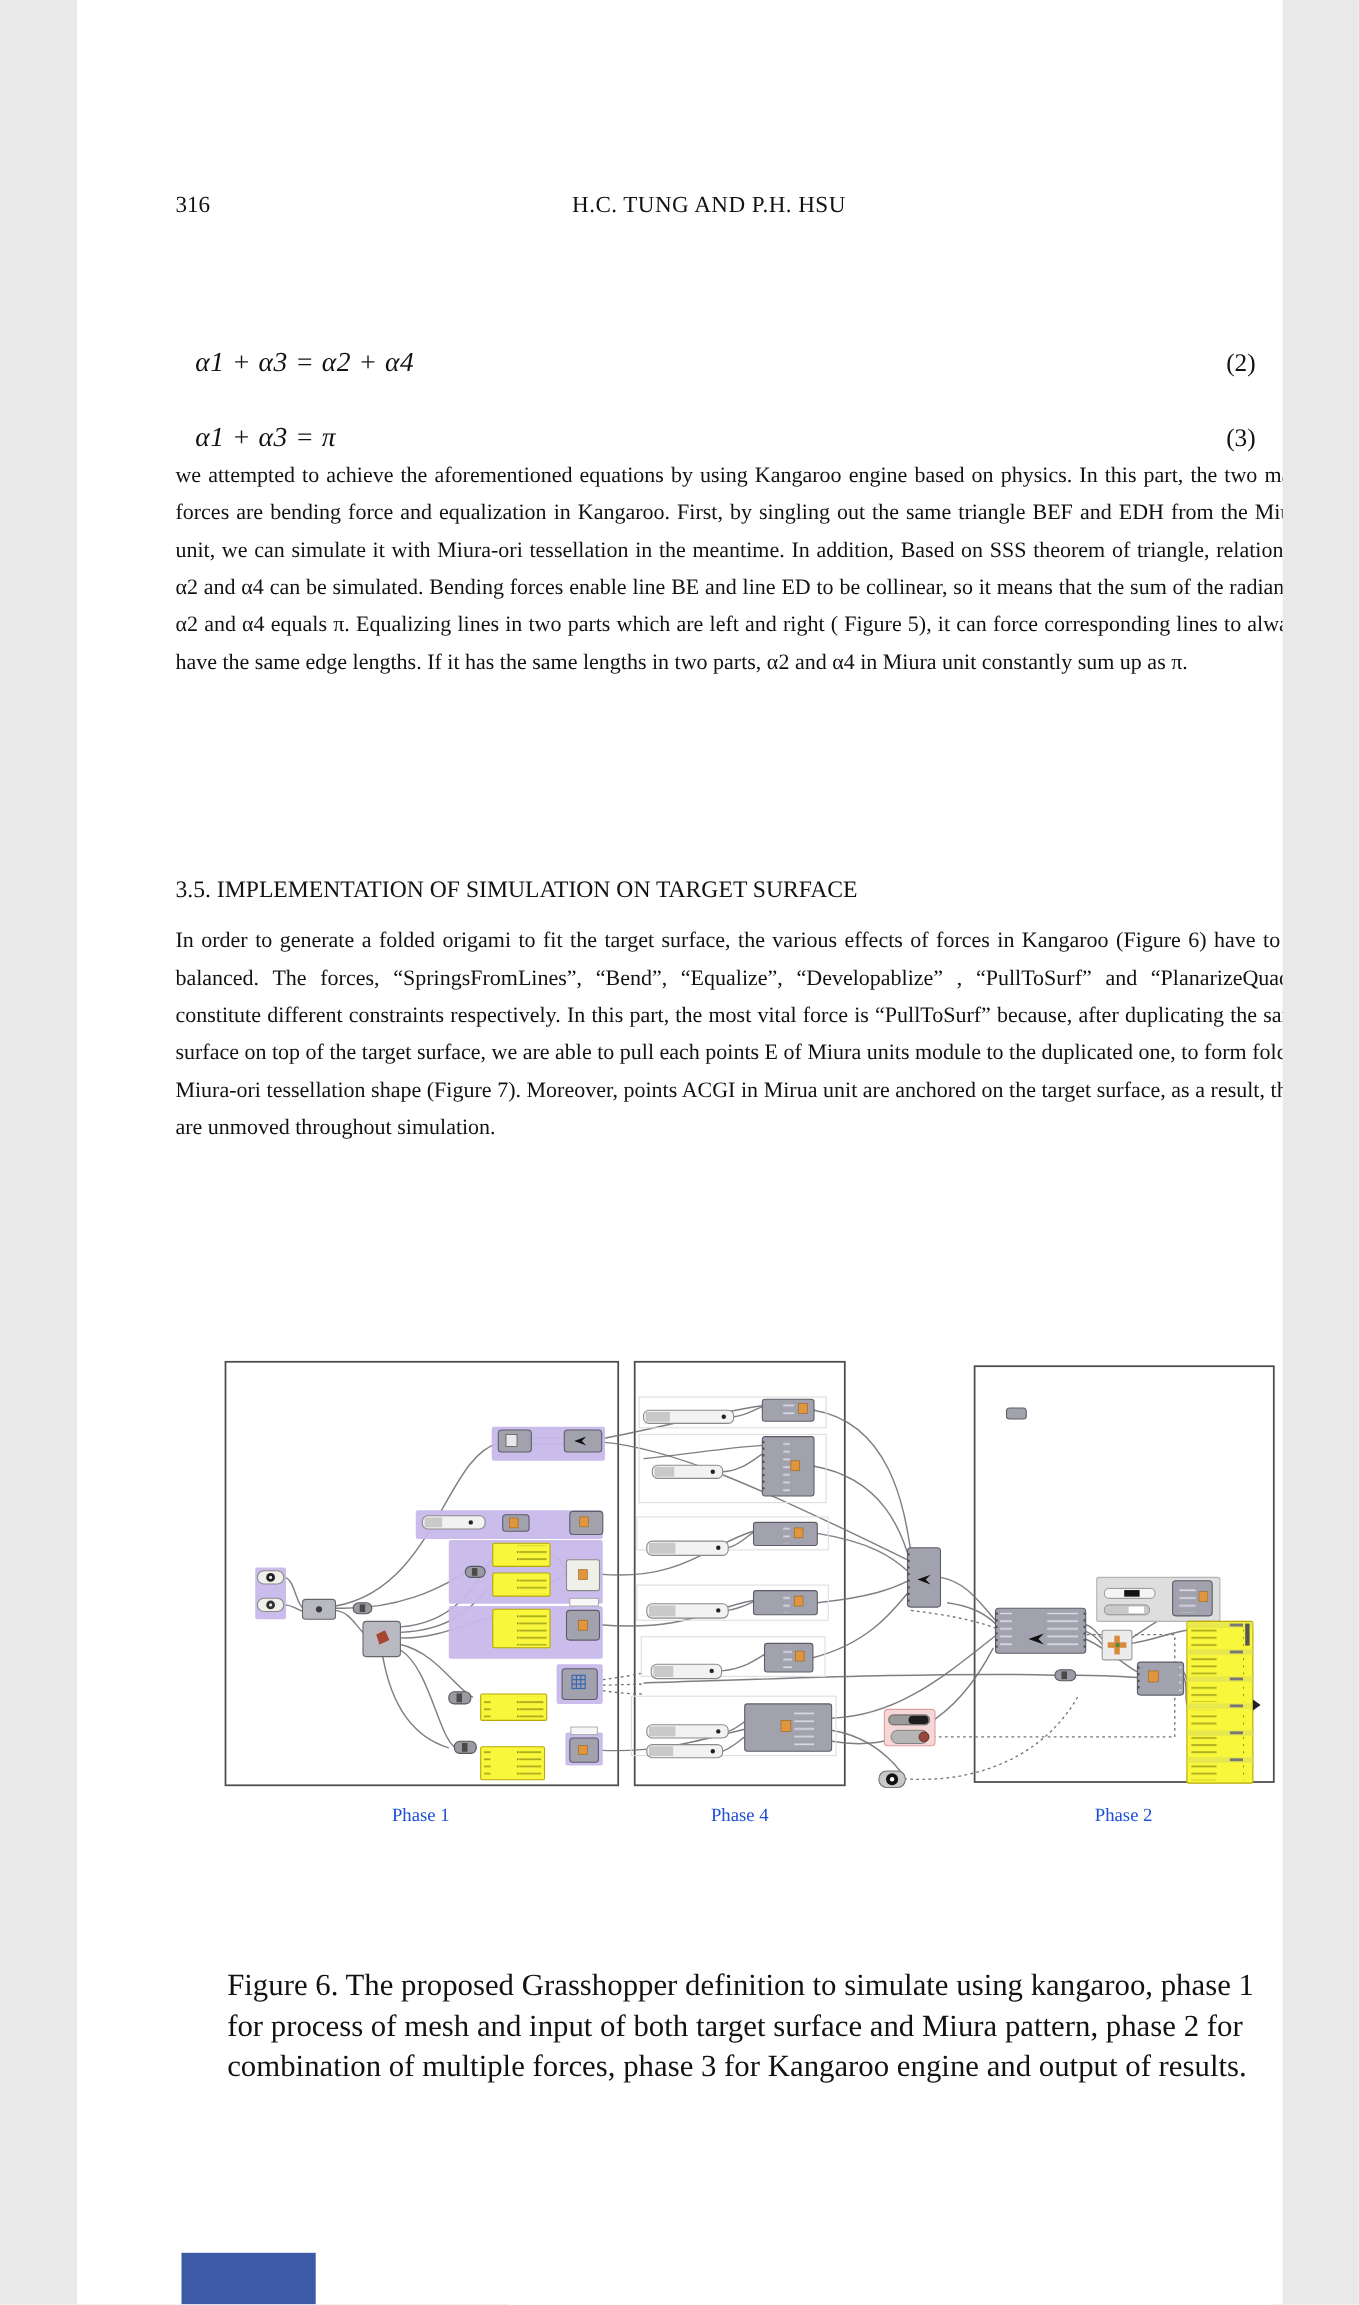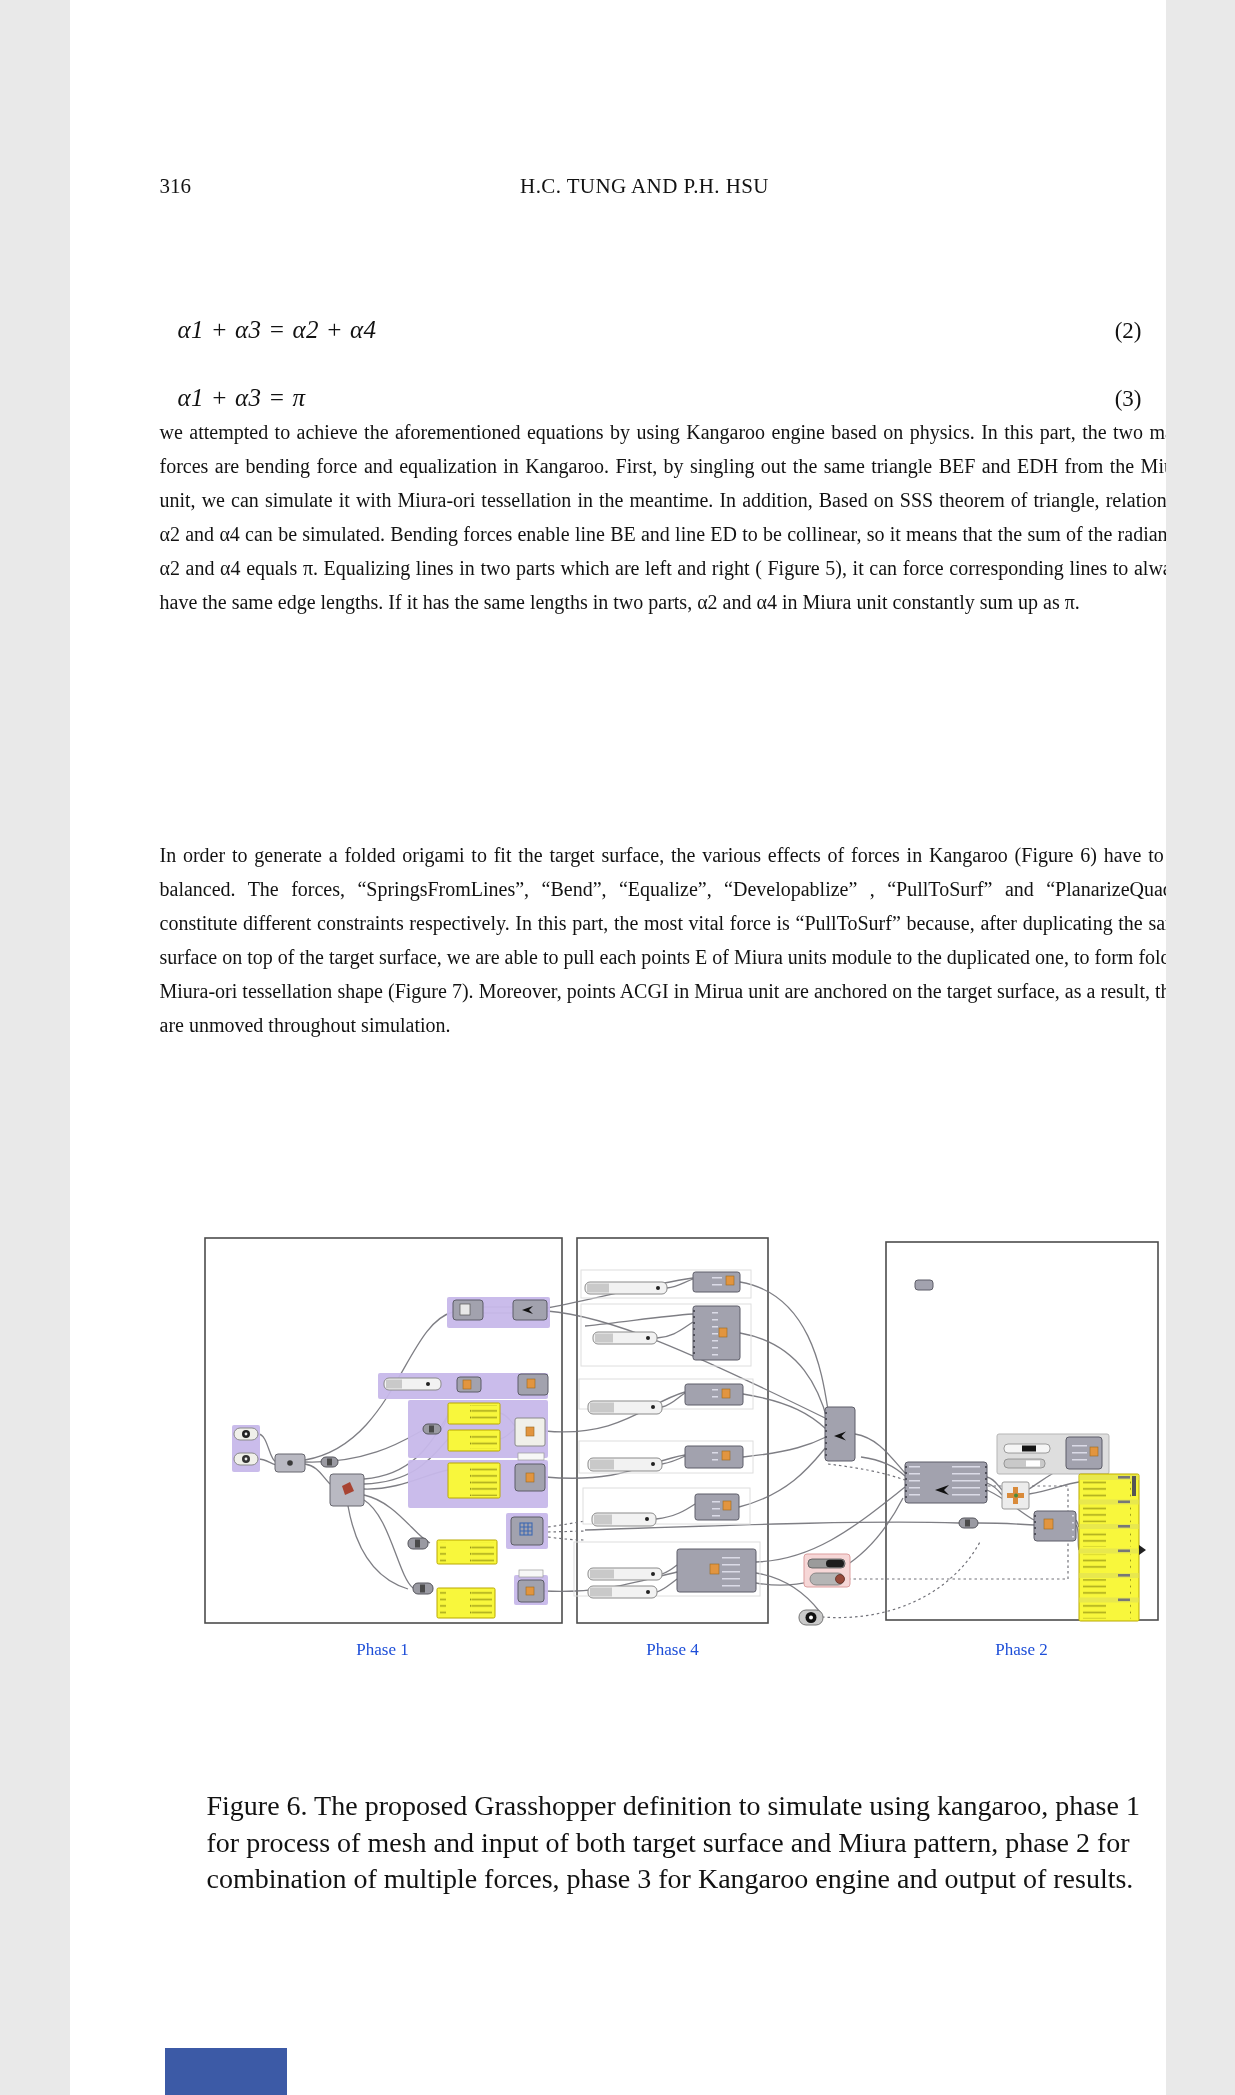--- a/index.html
+++ b/index.html
@@ -53,20 +53,21 @@
     <span class="eq-body">α1 + α3 = α2 + α4</span>
     <span class="eq-num">(2)</span>
   </div>
   <div class="eq-row eq3">
     <span class="eq-body">α1 + α3 = π</span>
     <span class="eq-num">(3)</span>
   </div>
 
   <div class="para para1">we attempted to achieve the aforementioned equations by using Kangaroo engine based on physics.  In this part, the two main forces are bending force and equalization in Kangaroo. First, by singling out the same triangle BEF and EDH from the Miura unit, we can simulate it with Miura-ori tessellation in the meantime. In addition, Based on SSS theorem of triangle, relation of α2 and α4 can be simulated. Bending forces enable line BE and line ED to be collinear, so it means that the sum of the radian of α2 and α4 equals π.  Equalizing lines in two parts which are left and right ( Figure 5), it can force corresponding lines to always have the same edge lengths. If it has the same lengths in two parts, α2 and α4 in Miura unit constantly sum up as π.</div>
 
+  <div class="heading">3.5. IMPLEMENTATION OF SIMULATION ON TARGET SURFACE</div>
 
   <div class="para para2">In order to generate a folded origami to fit the target surface, the various effects of forces in Kangaroo (Figure 6) have to be balanced.  The forces, “SpringsFromLines”, “Bend”, “Equalize”, “Developablize” , “PullToSurf” and “PlanarizeQuads” constitute different constraints respectively.  In this part, the most vital force is “PullToSurf” because, after duplicating the same surface on top of the target surface, we are able to pull each points E of Miura units module to the duplicated one, to form folded Miura-ori tessellation shape (Figure 7). Moreover, points ACGI in Mirua unit are anchored on the target surface, as a result, they are unmoved throughout simulation.</div>
 
   <div class="figwrap">
   <svg width="1010" height="400" viewBox="0 0 1010 400">
     <defs>
       <pattern id="ylines" width="60" height="6.5" patternUnits="userSpaceOnUse">
         <rect x="2" y="2.6" width="34" height="1.6" fill="#8a8a10" opacity="0.7"></rect>
         <rect x="0" y="2.6" width="1.4" height="1.6" fill="#6b6b08" opacity="0.8"></rect>
       </pattern>

